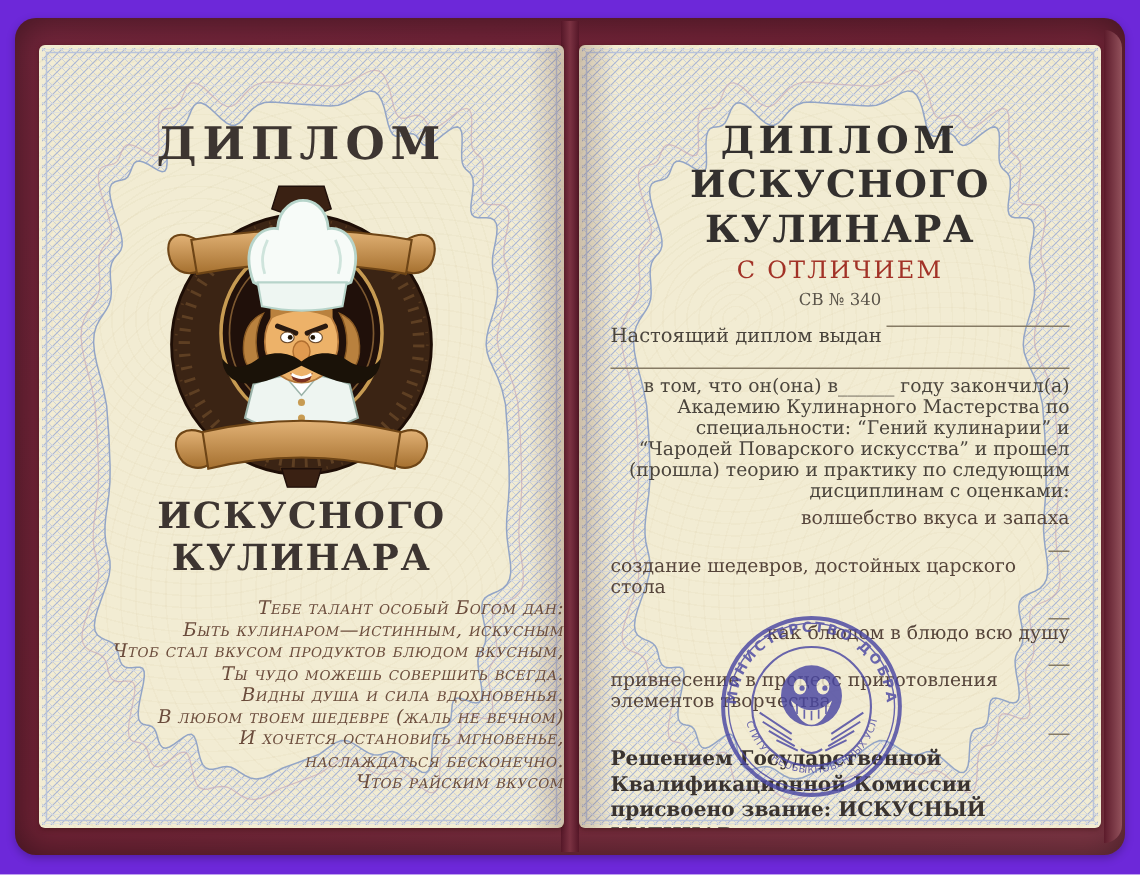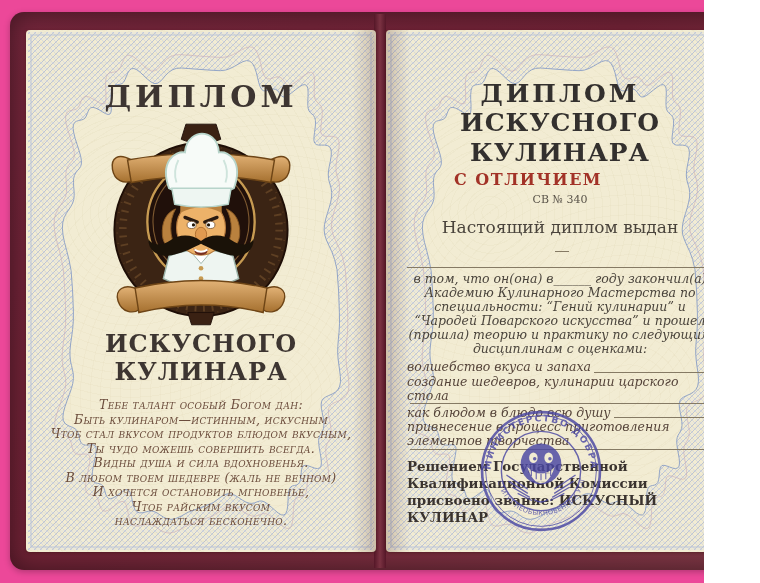--- a/index.html
+++ b/index.html
@@ -1,16 +1,16 @@
 <!DOCTYPE html>
 <html><head>
 <meta charset="utf-8">
 <style>
   html,body{margin:0;padding:0;background:#fff;}
-  .photo{position:relative;width:704px;height:583px;background:#ec4899;overflow:hidden;
+  .photo{position:relative;width:760px;height:583px;background:#6d28d9;overflow:hidden;
          font-family:"DejaVu Serif","Liberation Serif",serif;}
   
   .cover{position:absolute;left:10px;top:12px;width:740px;height:558px;border-radius:14px;
          background:linear-gradient(140deg,#71253a 0%,#6d2134 45%,#7c3644 100%);
          box-shadow:inset 0 0 24px rgba(0,0,0,.45), 0 2px 6px rgba(0,0,0,.25);}
   .cover-edge{position:absolute;right:2px;top:8px;width:12px;height:542px;border-radius:0 12px 12px 0;
          background:linear-gradient(to right,#5c1b2b,#93525c);}
   .spine{position:absolute;left:374px;top:14px;width:12px;height:554px;
          background:linear-gradient(to right,#551728,#7b3242,#551728);}
   
@@ -27,38 +27,38 @@
         background:linear-gradient(to right,rgba(70,30,25,0) 0%,rgba(70,30,25,.22) 100%);}
   .gutter-r{position:absolute;top:30px;left:386px;width:24px;height:522px;pointer-events:none;
         background:linear-gradient(to left,rgba(70,30,25,0) 0%,rgba(70,30,25,.22) 100%);}
   .content{position:relative;z-index:2;}
   
   .lp-title{margin-top:50px;text-align:center;font-size:30px;line-height:34px;font-weight:bold;
         letter-spacing:4px;color:#3d3531;}
   .crest{display:block;margin:8px auto 0;width:226px;height:204px;}
   .lp-subtitle{margin-top:4px;text-align:center;font-size:24px;line-height:28px;font-weight:bold;
         letter-spacing:1px;color:#3d3531;}
-  .poem{margin-top:12px;text-align:center;font-style:italic;font-variant:small-caps;
+  .poem{margin-top:12px;text-align:right;font-style:italic;font-variant:small-caps;
         font-size:12.5px;line-height:14.5px;color:#6b4c3c;letter-spacing:.3px;}
   
   .rp{padding:0 21px;}
   .rp-title1{margin-top:50px;text-align:center;font-size:25px;line-height:28px;font-weight:bold;
         letter-spacing:3px;color:#33302e;}
   .rp-title2{text-align:center;font-size:25px;line-height:30px;font-weight:bold;
         letter-spacing:1px;color:#33302e;}
-  .rp-distinction{margin-top:2px;font-size:16px;line-height:20px;font-weight:bold;
-        letter-spacing:1.5px;color:#a23227;margin-left:47px;}
+  .rp-distinction{margin-top:2px;text-align:center;font-size:16px;line-height:20px;font-weight:normal;
+        letter-spacing:1.5px;color:#a23227;}
   .rp-serial{margin-top:2px;text-align:center;font-size:11px;line-height:16px;color:#5a544a;}
-  .issued{display:flex;align-items:center;margin-top:9px;font-size:17px;color:#4a443c;flex-direction:column;}
+  .issued{display:flex;align-items:flex-start;margin-top:9px;font-size:13px;color:#4a443c;}
   .fill{flex:1 1 14px;border-bottom:1px solid #857a64;margin:0 0 2px 3px;min-width:14px;}
   .blankline{height:13px;border-bottom:1px solid #857a64;margin-bottom:4px;}
-  .rp-body{margin-top:4px;font-size:12.5px;line-height:13.9px;color:#4a443c;text-align:center;font-style:italic;}
+  .rp-body{margin-top:4px;font-size:12.5px;line-height:13.9px;color:#4a443c;text-align:right;}
   .disc-list{margin-top:5px;}
-  .disc{display:flex;flex-wrap:wrap;align-items:flex-end;font-style:italic;
-        font-size:12.5px;line-height:14.2px;color:#55443a;}
+  .disc{display:flex;flex-wrap:wrap;align-items:flex-end;
+        font-size:12.5px;line-height:14.2px;color:#55443a;flex-direction:column;}
   .disc .t{max-width:100%;}
   .decision{margin-top:6px;font-weight:bold;font-size:13.4px;line-height:17px;color:#3a332f;}
   .stamp{position:absolute;left:92px;top:378px;width:126px;height:126px;opacity:.82;z-index:3;}
 </style>
 </head>
 <body>
 
 <svg width="0" height="0" style="position:absolute">
   <defs>
     <pattern id="laceNet" width="6" height="6" patternUnits="userSpaceOnUse">
@@ -130,22 +130,22 @@
 
       <div class="lp-subtitle">ИСКУСНОГО КУЛИНАРА</div>
       <div class="poem">
         <div>Тебе талант особый Богом дан:</div>
         <div>Быть кулинаром—истинным, искусным</div>
         <div>Чтоб стал вкусом продуктов блюдом вкусным,</div>
         <div>Ты чудо можешь совершить всегда.</div>
         <div>Видны душа и сила вдохновенья.</div>
         <div>В любом твоем шедевре (жаль не вечном)</div>
         <div>И хочется остановить мгновенье,</div>
+        <div>наслаждаться бесконечно.</div>
         <div>Чтоб райским вкусом</div>
-        <div>наслаждаться бесконечно.</div>
       </div>
     </div>
   </div>
 
   <div class="page page-right">
     <svg class="lace" viewBox="0 0 348 522">
         <path d="M2 2H346V520H2Z M310.6 261.0L311.4 282.8L311.4 293.8L310.9 302.5L310.3 309.9L309.8 316.6L309.7 322.9L310.1 329.0L310.8 335.0L311.7 341.0L312.4 346.6L312.4 351.7L311.7 356.1L309.9 359.6L307.3 362.2L304.1 364.1L300.8 365.5L297.7 367.0L295.3 368.7L293.8 371.1L293.2 374.3L293.5 378.2L294.3 382.6L295.2 387.1L295.8 391.5L296.0 395.3L295.6 398.5L294.6 401.0L293.4 403.2L292.1 405.2L291.2 407.6L290.7 410.6L290.9 414.4L291.5 418.9L292.4 423.8L293.2 428.6L293.5 432.9L293.1 436.1L291.7 438.0L289.6 438.6L286.7 438.1L283.6 437.0L280.6 435.9L277.9 435.3L275.9 435.6L274.5 437.1L273.8 439.7L273.4 442.9L273.1 446.5L272.6 449.8L271.8 452.4L270.4 454.1L268.7 455.0L266.7 455.5L264.8 455.9L263.1 456.9L261.8 458.9L261.0 462.0L260.6 466.2L260.3 471.1L260.0 476.1L259.4 480.4L258.1 483.5L256.3 485.0L253.7 484.8L250.6 483.0L247.2 480.1L243.7 477.0L240.3 474.1L237.2 472.0L234.4 471.0L231.9 471.1L229.6 471.9L227.2 472.8L224.6 473.4L221.7 473.2L218.5 472.1L215.1 470.1L211.5 467.7L207.9 465.4L204.2 463.9L200.4 463.7L196.5 465.2L192.0 468.3L186.2 472.6L174.0 477.5L161.3 482.2L154.5 486.0L149.0 488.5L144.2 489.4L140.1 488.7L136.5 487.0L133.3 484.9L130.4 482.9L127.5 481.5L124.6 481.0L121.6 481.3L118.5 482.1L115.6 482.8L112.8 482.8L110.5 481.8L108.5 479.6L107.1 476.1L106.0 471.9L105.1 467.4L104.1 463.6L102.9 460.8L101.1 459.5L98.8 459.8L96.1 461.4L92.9 463.7L89.7 466.1L86.7 468.0L84.1 468.8L82.0 468.3L80.5 466.6L79.5 464.0L78.6 461.0L77.7 458.2L76.6 456.0L75.1 454.5L73.3 453.7L71.2 453.3L69.2 452.8L67.5 451.7L66.3 449.6L65.9 446.3L66.2 441.8L67.1 436.4L68.3 430.8L69.3 425.4L70.0 420.9L69.9 417.6L68.9 415.6L67.1 414.8L64.6 414.8L61.9 415.1L59.3 415.1L57.0 414.6L55.3 413.2L54.1 411.0L53.3 408.3L52.7 405.4L51.9 402.7L50.7 400.4L48.9 398.7L46.6 397.4L43.9 396.4L41.3 395.1L39.0 393.4L37.5 390.7L37.0 386.9L37.5 382.2L39.0 376.6L41.1 370.6L43.3 364.5L45.3 358.7L46.7 353.3L47.4 348.5L47.2 344.1L46.5 339.9L45.5 335.6L44.5 331.1L44.0 326.0L44.0 320.3L44.6 314.0L45.5 307.1L46.5 299.6L47.2 291.2L47.3 281.1L46.6 261.0L45.1 240.6L43.0 229.8L40.7 220.6L38.5 212.4L37.0 204.9L36.4 198.2L36.8 192.4L38.2 187.5L40.3 183.4L42.7 179.8L44.9 176.4L46.7 173.0L47.8 169.4L48.1 165.5L48.0 161.2L47.7 156.8L47.4 152.6L47.6 148.8L48.3 145.5L49.6 142.9L51.3 140.7L53.1 138.8L54.5 136.6L55.3 133.9L55.3 130.4L54.5 125.8L52.9 120.4L51.0 114.5L49.1 108.5L47.7 103.0L47.1 98.3L47.4 94.8L48.6 92.5L50.5 91.2L52.8 90.5L55.1 90.0L57.2 89.3L58.9 88.0L60.2 86.0L61.1 83.6L62.0 81.2L63.1 79.0L64.7 77.7L66.9 77.4L69.7 78.2L72.8 79.8L76.1 81.8L79.2 83.6L81.8 84.5L83.6 84.1L84.7 82.1L85.0 78.8L85.0 74.3L84.7 69.4L84.7 64.6L85.1 60.5L86.0 57.5L87.4 55.7L89.3 54.9L91.5 54.6L93.6 54.3L95.6 53.6L97.3 52.0L98.7 49.5L100.0 46.4L101.3 43.2L102.9 40.5L104.9 38.8L107.4 38.5L110.3 39.8L113.7 42.4L117.3 45.7L120.8 49.1L124.2 51.9L127.4 53.5L130.2 53.5L132.9 52.0L135.5 49.3L138.4 45.9L141.5 42.6L145.2 40.0L149.5 38.4L154.7 38.0L161.2 38.5L174.0 39.5L186.7 40.4L193.1 40.7L198.3 40.1L203.0 38.5L207.4 36.2L211.7 33.7L215.7 31.6L219.3 30.6L222.5 31.2L225.1 33.5L227.2 37.4L228.9 42.4L230.2 47.8L231.4 52.8L232.7 56.9L234.3 59.6L236.3 60.8L238.6 60.9L241.0 60.2L243.6 59.4L246.0 59.0L248.1 59.3L249.8 60.5L251.3 62.3L252.6 64.4L254.1 66.1L255.8 67.0L258.1 66.7L260.9 65.2L264.1 62.7L267.7 59.8L271.3 57.1L274.5 55.1L277.1 54.6L278.9 55.6L280.0 58.2L280.3 62.1L280.2 66.6L280.0 71.2L280.0 75.3L280.4 78.6L281.3 81.0L282.6 82.7L284.2 84.1L285.7 85.5L286.9 87.5L287.5 90.3L287.6 93.9L287.2 98.1L286.6 102.6L286.1 106.8L286.1 110.4L286.8 113.0L288.3 114.5L290.6 115.1L293.5 115.1L296.5 115.1L299.3 115.5L301.6 116.7L302.9 119.1L303.4 122.4L303.1 126.6L302.3 131.4L301.3 136.2L300.6 140.8L300.3 144.9L300.6 148.6L301.3 152.0L302.3 155.2L303.2 158.6L303.7 162.5L303.6 167.0L302.7 172.1L301.3 177.6L299.5 183.4L297.8 189.1L296.6 194.7L296.2 199.9L296.8 205.0L298.5 210.0L300.9 215.5L303.8 221.7L306.6 229.4L309.0 239.6Z" fill="url(#laceNet)" fill-rule="evenodd"></path>
         <path d="M310.6 261.0L311.4 282.8L311.4 293.8L310.9 302.5L310.3 309.9L309.8 316.6L309.7 322.9L310.1 329.0L310.8 335.0L311.7 341.0L312.4 346.6L312.4 351.7L311.7 356.1L309.9 359.6L307.3 362.2L304.1 364.1L300.8 365.5L297.7 367.0L295.3 368.7L293.8 371.1L293.2 374.3L293.5 378.2L294.3 382.6L295.2 387.1L295.8 391.5L296.0 395.3L295.6 398.5L294.6 401.0L293.4 403.2L292.1 405.2L291.2 407.6L290.7 410.6L290.9 414.4L291.5 418.9L292.4 423.8L293.2 428.6L293.5 432.9L293.1 436.1L291.7 438.0L289.6 438.6L286.7 438.1L283.6 437.0L280.6 435.9L277.9 435.3L275.9 435.6L274.5 437.1L273.8 439.7L273.4 442.9L273.1 446.5L272.6 449.8L271.8 452.4L270.4 454.1L268.7 455.0L266.7 455.5L264.8 455.9L263.1 456.9L261.8 458.9L261.0 462.0L260.6 466.2L260.3 471.1L260.0 476.1L259.4 480.4L258.1 483.5L256.3 485.0L253.7 484.8L250.6 483.0L247.2 480.1L243.7 477.0L240.3 474.1L237.2 472.0L234.4 471.0L231.9 471.1L229.6 471.9L227.2 472.8L224.6 473.4L221.7 473.2L218.5 472.1L215.1 470.1L211.5 467.7L207.9 465.4L204.2 463.9L200.4 463.7L196.5 465.2L192.0 468.3L186.2 472.6L174.0 477.5L161.3 482.2L154.5 486.0L149.0 488.5L144.2 489.4L140.1 488.7L136.5 487.0L133.3 484.9L130.4 482.9L127.5 481.5L124.6 481.0L121.6 481.3L118.5 482.1L115.6 482.8L112.8 482.8L110.5 481.8L108.5 479.6L107.1 476.1L106.0 471.9L105.1 467.4L104.1 463.6L102.9 460.8L101.1 459.5L98.8 459.8L96.1 461.4L92.9 463.7L89.7 466.1L86.7 468.0L84.1 468.8L82.0 468.3L80.5 466.6L79.5 464.0L78.6 461.0L77.7 458.2L76.6 456.0L75.1 454.5L73.3 453.7L71.2 453.3L69.2 452.8L67.5 451.7L66.3 449.6L65.9 446.3L66.2 441.8L67.1 436.4L68.3 430.8L69.3 425.4L70.0 420.9L69.9 417.6L68.9 415.6L67.1 414.8L64.6 414.8L61.9 415.1L59.3 415.1L57.0 414.6L55.3 413.2L54.1 411.0L53.3 408.3L52.7 405.4L51.9 402.7L50.7 400.4L48.9 398.7L46.6 397.4L43.9 396.4L41.3 395.1L39.0 393.4L37.5 390.7L37.0 386.9L37.5 382.2L39.0 376.6L41.1 370.6L43.3 364.5L45.3 358.7L46.7 353.3L47.4 348.5L47.2 344.1L46.5 339.9L45.5 335.6L44.5 331.1L44.0 326.0L44.0 320.3L44.6 314.0L45.5 307.1L46.5 299.6L47.2 291.2L47.3 281.1L46.6 261.0L45.1 240.6L43.0 229.8L40.7 220.6L38.5 212.4L37.0 204.9L36.4 198.2L36.8 192.4L38.2 187.5L40.3 183.4L42.7 179.8L44.9 176.4L46.7 173.0L47.8 169.4L48.1 165.5L48.0 161.2L47.7 156.8L47.4 152.6L47.6 148.8L48.3 145.5L49.6 142.9L51.3 140.7L53.1 138.8L54.5 136.6L55.3 133.9L55.3 130.4L54.5 125.8L52.9 120.4L51.0 114.5L49.1 108.5L47.7 103.0L47.1 98.3L47.4 94.8L48.6 92.5L50.5 91.2L52.8 90.5L55.1 90.0L57.2 89.3L58.9 88.0L60.2 86.0L61.1 83.6L62.0 81.2L63.1 79.0L64.7 77.7L66.9 77.4L69.7 78.2L72.8 79.8L76.1 81.8L79.2 83.6L81.8 84.5L83.6 84.1L84.7 82.1L85.0 78.8L85.0 74.3L84.7 69.4L84.7 64.6L85.1 60.5L86.0 57.5L87.4 55.7L89.3 54.9L91.5 54.6L93.6 54.3L95.6 53.6L97.3 52.0L98.7 49.5L100.0 46.4L101.3 43.2L102.9 40.5L104.9 38.8L107.4 38.5L110.3 39.8L113.7 42.4L117.3 45.7L120.8 49.1L124.2 51.9L127.4 53.5L130.2 53.5L132.9 52.0L135.5 49.3L138.4 45.9L141.5 42.6L145.2 40.0L149.5 38.4L154.7 38.0L161.2 38.5L174.0 39.5L186.7 40.4L193.1 40.7L198.3 40.1L203.0 38.5L207.4 36.2L211.7 33.7L215.7 31.6L219.3 30.6L222.5 31.2L225.1 33.5L227.2 37.4L228.9 42.4L230.2 47.8L231.4 52.8L232.7 56.9L234.3 59.6L236.3 60.8L238.6 60.9L241.0 60.2L243.6 59.4L246.0 59.0L248.1 59.3L249.8 60.5L251.3 62.3L252.6 64.4L254.1 66.1L255.8 67.0L258.1 66.7L260.9 65.2L264.1 62.7L267.7 59.8L271.3 57.1L274.5 55.1L277.1 54.6L278.9 55.6L280.0 58.2L280.3 62.1L280.2 66.6L280.0 71.2L280.0 75.3L280.4 78.6L281.3 81.0L282.6 82.7L284.2 84.1L285.7 85.5L286.9 87.5L287.5 90.3L287.6 93.9L287.2 98.1L286.6 102.6L286.1 106.8L286.1 110.4L286.8 113.0L288.3 114.5L290.6 115.1L293.5 115.1L296.5 115.1L299.3 115.5L301.6 116.7L302.9 119.1L303.4 122.4L303.1 126.6L302.3 131.4L301.3 136.2L300.6 140.8L300.3 144.9L300.6 148.6L301.3 152.0L302.3 155.2L303.2 158.6L303.7 162.5L303.6 167.0L302.7 172.1L301.3 177.6L299.5 183.4L297.8 189.1L296.6 194.7L296.2 199.9L296.8 205.0L298.5 210.0L300.9 215.5L303.8 221.7L306.6 229.4L309.0 239.6Z" fill="none" stroke="#93a5c6" stroke-width="1"></path>
         <path d="M318.8 261.0L319.6 284.1L319.7 295.7L319.2 305.0L318.4 312.8L317.9 319.9L317.8 326.6L318.2 333.1L319.0 339.5L320.0 345.8L320.7 351.7L320.7 357.2L319.9 361.8L318.1 365.5L315.3 368.3L312.0 370.3L308.4 371.8L305.1 373.3L302.6 375.2L301.0 377.7L300.4 381.1L300.7 385.2L301.5 389.8L302.4 394.7L303.2 399.3L303.3 403.4L302.9 406.7L301.9 409.4L300.5 411.7L299.2 413.9L298.2 416.4L297.7 419.6L297.9 423.6L298.6 428.4L299.5 433.6L300.3 438.7L300.7 443.2L300.2 446.6L298.8 448.7L296.5 449.3L293.5 448.8L290.2 447.6L287.0 446.4L284.1 445.7L282.0 446.1L280.5 447.7L279.8 450.4L279.4 453.9L279.1 457.6L278.6 461.1L277.6 463.9L276.2 465.7L274.4 466.7L272.3 467.1L270.2 467.6L268.4 468.7L267.1 470.8L266.2 474.1L265.7 478.5L265.5 483.7L265.2 489.0L264.5 493.6L263.2 496.9L261.2 498.5L258.5 498.2L255.2 496.3L251.6 493.3L247.8 489.9L244.3 486.9L241.0 484.7L238.1 483.6L235.4 483.7L232.9 484.5L230.3 485.5L227.6 486.2L224.6 486.0L221.2 484.8L217.6 482.7L213.8 480.1L209.9 477.6L206.0 476.0L202.0 475.9L197.8 477.4L193.0 480.7L186.9 485.3L174.0 490.4L160.5 495.5L153.3 499.5L147.5 502.1L142.4 503.1L138.1 502.4L134.3 500.6L130.9 498.3L127.8 496.2L124.7 494.7L121.6 494.2L118.4 494.5L115.2 495.3L112.1 496.1L109.2 496.2L106.6 495.1L104.6 492.7L103.1 489.0L101.9 484.5L100.9 479.8L99.9 475.7L98.6 472.8L96.7 471.4L94.3 471.7L91.4 473.4L88.1 475.9L84.7 478.4L81.5 480.4L78.7 481.3L76.5 480.8L74.9 478.9L73.8 476.2L72.9 473.0L72.0 470.0L70.8 467.7L69.2 466.1L67.3 465.2L65.1 464.8L62.9 464.3L61.1 463.2L59.9 460.9L59.4 457.4L59.8 452.6L60.7 447.0L61.9 441.0L63.1 435.3L63.7 430.5L63.6 427.0L62.6 424.9L60.6 424.1L58.1 424.0L55.2 424.3L52.4 424.4L50.0 423.8L48.2 422.3L46.9 420.0L46.1 417.2L45.4 414.1L44.6 411.2L43.3 408.8L41.4 407.0L39.0 405.6L36.1 404.5L33.3 403.2L30.9 401.3L29.3 398.4L28.7 394.5L29.3 389.5L30.9 383.6L33.1 377.2L35.5 370.7L37.6 364.5L39.1 358.8L39.8 353.7L39.6 349.1L38.8 344.6L37.7 340.1L36.8 335.3L36.2 329.9L36.2 323.8L36.8 317.2L37.8 309.9L38.9 301.9L39.6 293.0L39.7 282.3L39.0 261.0L37.4 239.3L35.1 227.9L32.7 218.2L30.4 209.5L28.8 201.5L28.1 194.5L28.6 188.3L30.1 183.1L32.3 178.7L34.8 174.9L37.2 171.3L39.0 167.8L40.2 163.9L40.6 159.7L40.5 155.2L40.1 150.6L39.8 146.1L40.0 142.0L40.8 138.6L42.2 135.8L44.0 133.5L45.8 131.4L47.3 129.2L48.2 126.3L48.2 122.5L47.3 117.7L45.6 112.0L43.6 105.7L41.6 99.4L40.1 93.5L39.5 88.5L39.8 84.8L41.1 82.4L43.1 81.0L45.5 80.3L48.0 79.8L50.2 79.0L52.0 77.6L53.3 75.5L54.3 73.0L55.3 70.4L56.5 68.1L58.2 66.7L60.5 66.4L63.4 67.2L66.8 69.0L70.2 71.1L73.5 72.9L76.2 73.9L78.2 73.5L79.3 71.4L79.7 67.8L79.6 63.1L79.4 57.9L79.3 52.8L79.7 48.5L80.7 45.3L82.2 43.4L84.3 42.6L86.5 42.3L88.8 41.9L90.9 41.1L92.6 39.4L94.2 36.8L95.5 33.6L96.9 30.2L98.6 27.3L100.7 25.5L103.4 25.2L106.5 26.5L110.1 29.2L113.9 32.8L117.6 36.4L121.2 39.4L124.6 41.0L127.6 41.0L130.4 39.4L133.2 36.5L136.2 33.0L139.6 29.5L143.5 26.7L148.0 25.0L153.5 24.6L160.4 25.1L174.0 26.2L187.5 27.1L194.2 27.5L199.8 26.8L204.7 25.1L209.4 22.7L213.9 20.0L218.2 17.8L222.0 16.8L225.4 17.4L228.2 19.9L230.4 24.0L232.1 29.3L233.5 35.0L234.8 40.4L236.3 44.7L237.9 47.5L240.0 48.8L242.4 48.9L245.1 48.1L247.7 47.3L250.3 46.8L252.5 47.2L254.4 48.5L255.9 50.4L257.4 52.6L258.9 54.4L260.7 55.3L263.1 55.0L266.1 53.4L269.5 50.8L273.3 47.7L277.1 44.8L280.5 42.8L283.3 42.2L285.2 43.3L286.3 46.1L286.7 50.1L286.6 54.9L286.4 59.8L286.4 64.1L286.8 67.7L287.7 70.2L289.1 72.0L290.8 73.5L292.4 75.0L293.6 77.1L294.3 80.1L294.4 83.9L294.0 88.4L293.4 93.1L292.9 97.6L292.8 101.4L293.5 104.1L295.2 105.7L297.6 106.3L300.6 106.4L303.9 106.3L306.9 106.8L309.2 108.1L310.7 110.5L311.2 114.1L310.8 118.6L310.0 123.6L309.0 128.7L308.2 133.6L307.9 138.0L308.2 141.9L309.0 145.4L310.0 148.8L311.0 152.5L311.5 156.6L311.4 161.4L310.5 166.7L308.9 172.6L307.0 178.7L305.2 184.8L303.9 190.7L303.5 196.3L304.2 201.6L306.0 207.0L308.6 212.7L311.6 219.3L314.6 227.5L317.1 238.3Z" fill="none" stroke="#c8a9b6" stroke-width="0.8" opacity="0.7"></path>
         <rect x="5" y="5" width="338" height="512" fill="none" stroke="#b9c3da" stroke-width="1"></rect>
@@ -163,21 +163,21 @@
       <div class="blankline"></div>
 
       <div class="rp-body">в том, что он(она) в______ году закончил(а) Академию Кулинарного Мастерства по специальности: “Гений кулинарии” и “Чародей Поварского искусства” и прошел (прошла) теорию и практику по следующим дисциплинам с оценками:</div>
 
       <div class="disc-list">
         <div class="disc">
             <span class="t">волшебство вкуса и запаха</span>
             <span class="fill"></span>
           </div>
         <div class="disc">
-            <span class="t">создание шедевров, кулинарии царского стола</span>
+            <span class="t">создание шедевров, достойных царского стола</span>
             <span class="fill"></span>
           </div>
         <div class="disc">
             <span class="t">как блюдом в блюдо всю душу</span>
             <span class="fill"></span>
           </div>
         <div class="disc">
             <span class="t">привнесение в процесс приготовления элементов творчества</span>
             <span class="fill"></span>
           </div>

